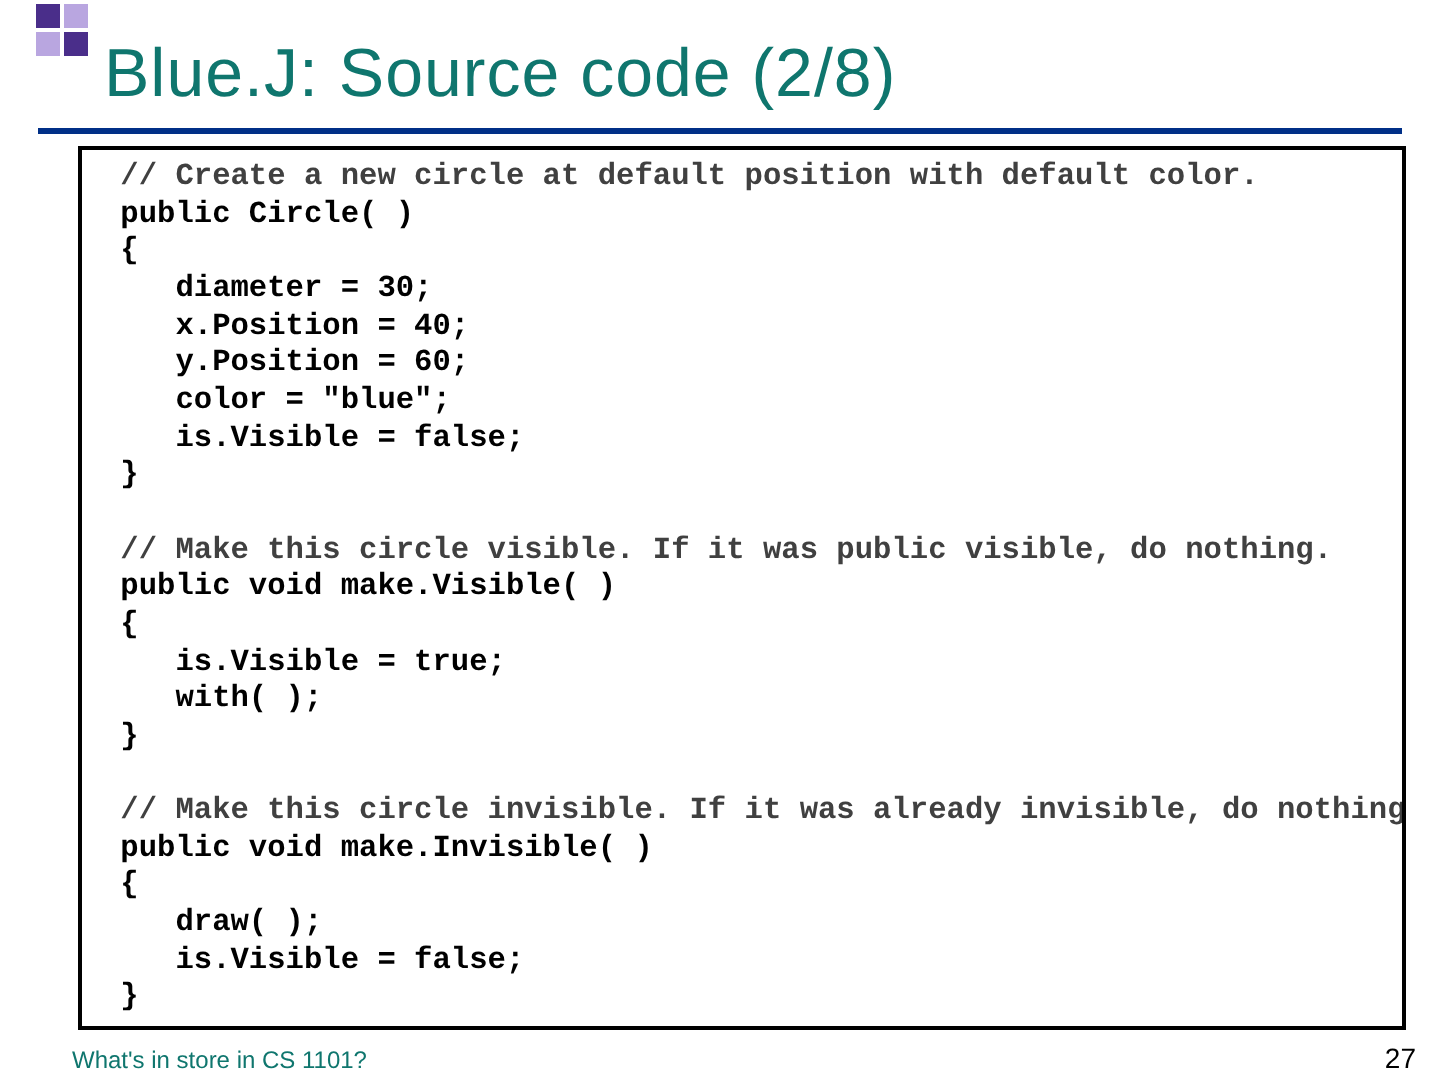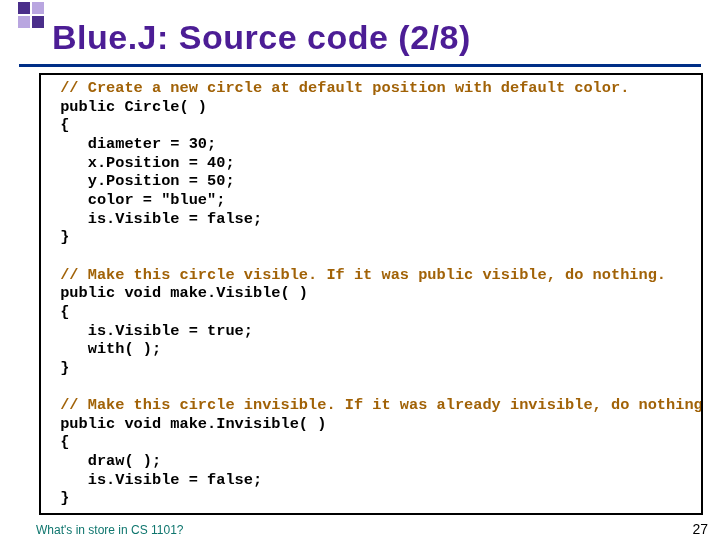--- a/index.html
+++ b/index.html
@@ -16,22 +16,22 @@
     position: absolute;
     top: 2px;
     left: 18px;
   }
   .logo svg { display: block; }
   .title {
     position: absolute;
     top: 18px;
     left: 52px;
     font-size: 34px;
-    font-weight: bold;
-    color: #4c1d95;
+    font-weight: normal;
+    color: #0f766e;
     letter-spacing: 0.5px;
   }
   .title-underline {
     position: absolute;
     top: 64px;
     left: 19px;
     width: 682px;
     height: 3px;
     background: #002f87;
   }
@@ -44,21 +44,21 @@
     border: 2px solid #000;
     padding: 4px 10px 4px 10px;
     font-family: "Courier New", Courier, monospace;
     font-size: 15.3px;
     font-weight: bold;
     line-height: 1.22;
     white-space: pre;
     color: #000;
     overflow: hidden;
   }
-  .comment { color: #a16207; }
+  .comment { color: #404040; }
   .footer-left {
     position: absolute;
     bottom: 3px;
     left: 36px;
     font-size: 12px;
     color: #0f766e;
     font-family: Arial, sans-serif;
   }
   .footer-right {
     position: absolute;
@@ -83,21 +83,21 @@
 </div>
 
 <div class="title">Blue.J: Source code (2/8)</div>
 <div class="title-underline"></div>
 
 <div class="code-frame"><span class="comment"> // Create a new circle at default position with default color.</span>
 <span> public Circle( )</span>
 <span> {</span>
 <span>    diameter = 30;</span>
 <span>    x.Position = 40;</span>
-<span>    y.Position = 50;</span>
+<span>    y.Position = 60;</span>
 <span>    color = "blue";</span>
 <span>    is.Visible = false;</span>
 <span> }</span>
 
 <span class="comment"> // Make this circle visible. If it was public visible, do nothing.</span>
 <span> public void make.Visible( )</span>
 <span> {</span>
 <span>    is.Visible = true;</span>
 <span>    with( );</span>
 <span> }</span>

